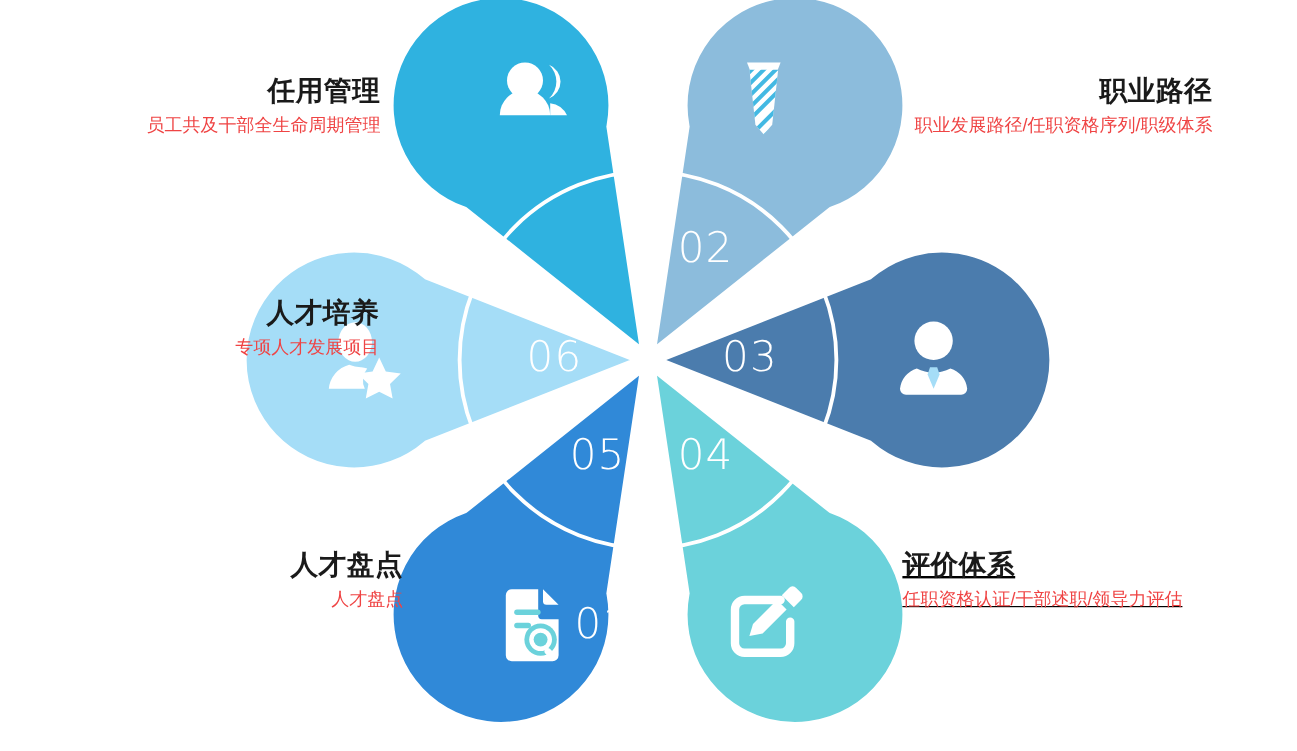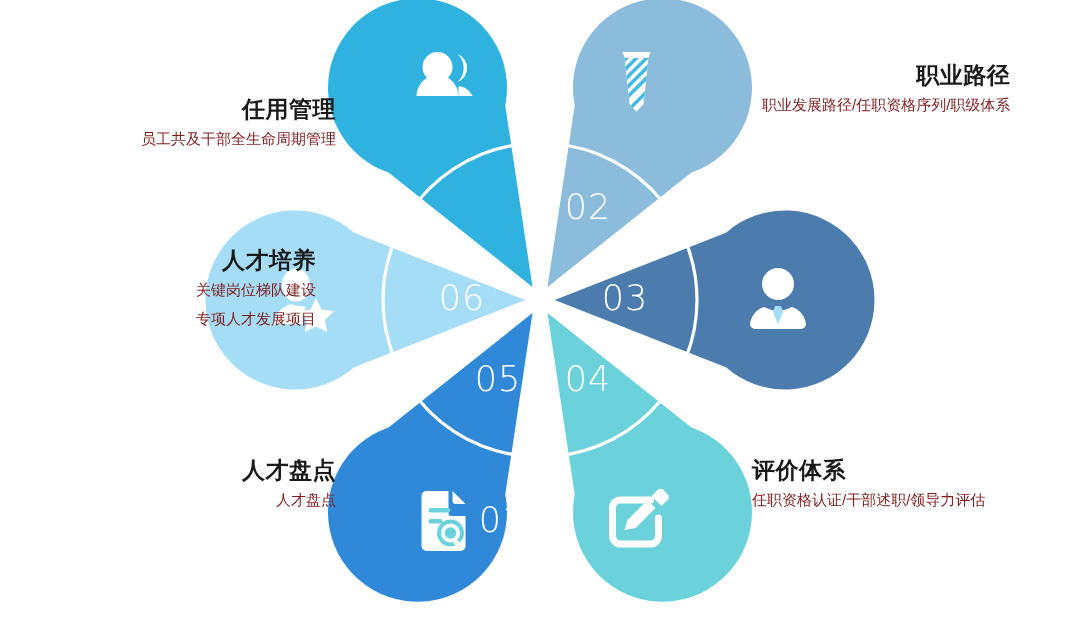--- a/index.html
+++ b/index.html
@@ -33,32 +33,32 @@
   .label-title {
     font-size: 23px;
     font-weight: bold;
     color: #1a1a1a;
     line-height: 1.35;
     white-space: nowrap;
     letter-spacing: 0.5px;
   }
   .label-sub {
     font-size: 15px;
-    color: #7f1d1d;
+    color: #ef4444;
     line-height: 1.9;
     white-space: nowrap;
   }
   .align-right { text-align: right; }
   .align-left  { text-align: left; }
 
   
-  #label-01 { right: 745px; top: 60px; margin-top: 34px; }
+  #label-01 { right: 764px; top: 60px; }
   #label-02 { left: 762px;  top: 60px; text-align: right; }
   #label-03 { left: 856px;  top: 245px; }
-  #label-04 { left: 752px;  top: 455px; }
+  #label-04 { left: 752px;  top: 455px; text-decoration: underline; }
   #label-05 { right: 745px; top: 455px; }
   #label-06 { right: 765px; top: 245px; font-family: Liberation Serif, serif; }
 
   .petal-num {
     font-size: 35px;
     fill: #ffffff;
     font-family: "DejaVu Sans", "Liberation Sans", sans-serif;
     font-weight: 300;
     letter-spacing: 1px;
   }
@@ -190,17 +190,16 @@
     <div class="label-sub">任职资格认证/干部述职/领导力评估</div>
   </div>
 
   <div class="label-block align-right" id="label-05">
     <div class="label-title">人才盘点</div>
     <div class="label-sub">人才盘点</div>
   </div>
 
   <div class="label-block align-right" id="label-06">
     <div class="label-title">人才培养</div>
-    <div class="label-sub">关键岗位梯队建设</div>
     <div class="label-sub">专项人才发展项目</div>
   </div>
 
 </div>
 
 </body></html>

